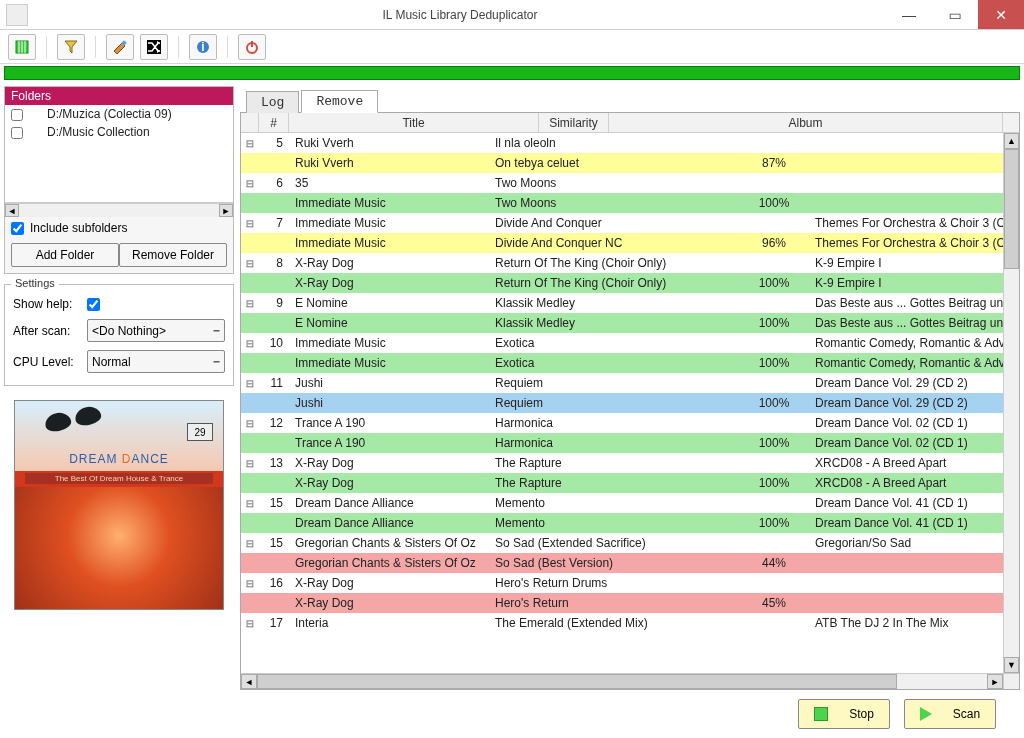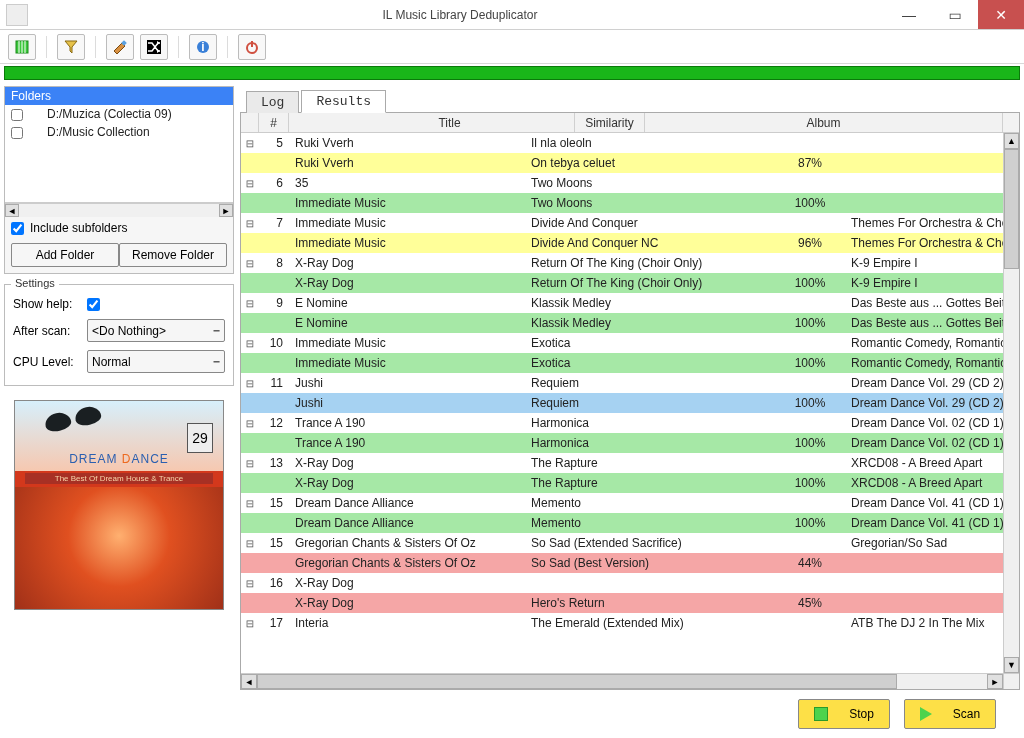--- a/index.html
+++ b/index.html
@@ -22,21 +22,21 @@
 
 .greenbar { height: 14px; background: #19b619; border: 1px solid #0a7a0a; margin: 2px 4px 6px 4px; }
 
 
 .main { display: flex; height: calc(738px - 30px - 34px - 22px); padding: 0 4px; gap: 6px; }
 .leftcol { width: 230px; display: flex; flex-direction: column; gap: 4px; }
 .rightcol { flex: 1; display: flex; flex-direction: column; overflow: hidden; }
 
 
 .panel { border: 1px solid #bcbcbc; background: #f6f6f6; }
-.panel-title { background: #3b82f6; color: #fff; padding: 2px 6px; font-size: 12px; }
+.panel-title { background: #be185d; color: #fff; padding: 2px 6px; font-size: 12px; }
 .folders-body { height: 98px; background: #fff; overflow: auto; border-bottom: 1px solid #ccc; position: relative; }
 .folder-item { display: flex; align-items: flex-end; gap: 24px; padding: 2px 6px; font-size: 12px; color: #222; }
 .folder-item input { width: 12px; height: 12px; }
 .hscroll { display:flex; height:14px; background:#f0f0f0; border-top:1px solid #ccc;}
 .hscroll .arrow{width:14px;border:1px solid #aaa;background:#e0e0e0;display:flex;align-items:center;justify-content:center;font-size:9px;}
 .hscroll .track{flex:1;}
 .include-row { display: flex; align-items: center; gap: 6px; padding: 4px 6px; font-size: 12px; }
 .btn-row { display: flex; gap: 0; padding: 4px 6px 6px 6px; }
 .btn { flex:1; border: 1px solid #888; background: #f6f6f6; padding: 4px 6px; font-size: 12px; text-align: center; cursor: pointer; border-radius:2px; }
 
@@ -47,39 +47,39 @@
 .setting-row label { width: 68px; }
 .combo { flex:1; border: 1px solid #888; background: #f6f6f6; padding: 2px 4px; font-size: 12px; display:flex; justify-content:space-between; align-items:center; border-radius:2px;}
 .combo .arrow { font-size:10px; color:#555; }
 
 
 .art { width: 210px; height: 210px; background: #d3381c; margin: 10px auto 0 auto; border: 1px solid #888; position: relative; overflow: hidden; }
 .art .sky { position:absolute; top:0; left:0; right:0; height:70px; background: linear-gradient(#d7effb,#f6c8b0);} 
 .art .dolphin { position:absolute; top:12px; width:26px; height:18px; background:#1a1f22; border-radius:50% 50% 50% 50%/60% 60% 40% 40%; transform:rotate(-12deg);}
 .art .d1{left:30px;}
 .art .d2{left:60px; top:6px;}
-.art .badge29{position:absolute; top:22px; right:10px; width:26px; height:30px; border:1px solid #555; background:#eee; font-size:14px; display:flex; align-items:center; justify-content:center;}
+.art .badge29{position:absolute; top:22px; right:10px; width:26px; height:18px; border:1px solid #555; background:#eee; font-size:10px; display:flex; align-items:center; justify-content:center;}
 .art .title1 { position:absolute; top:42px; left:0; right:0; text-align:center; font-family: Impact, Arial Black, sans-serif; font-size:22px; color:#2a5fb0; letter-spacing:1px;}
 .art .title1 .d{color:#ed6a1f;}
 .art .sub { position:absolute; top:72px; left:10px; right:10px; text-align:center; font-size:8px; background:#a73024; color:#f8d4a8; padding:1px 0;}
 .art .splash { position:absolute; top:86px; left:0; right:0; bottom:0; background: radial-gradient(circle at 50% 40%, #ffb070 0%, #e05020 40%, #a03018 100%); }
 
 
 .tabs { display: flex; align-items: flex-end; height: 26px; padding-left: 6px; }
 .tab { border: 1px solid #aaa; border-bottom: none; padding: 3px 14px 3px 14px; background: #eaeaea; font-family: "Courier New", monospace; font-size: 13px; color: #333; margin-right: 2px; position: relative; top: 1px; }
 .tab.active { background: #fff; border-bottom: 1px solid #fff; z-index: 2; }
 
 
 .tabbody { flex:1; border: 1px solid #aaa; background: #fff; display:flex; flex-direction:column; overflow:hidden;}
 .thead { display:flex; background:#f2f2f2; border-bottom:1px solid #ccc; height:20px; align-items:center; }
 .thead .cell { border-right:1px solid #d0d0d0; padding:0 6px; font-size:12px; color:#333; text-align:center; height:100%; display:flex; align-items:center; justify-content:center;}
 .col-exp{width:18px; flex:none;}
 .col-num{width:30px; flex:none; justify-content:flex-end; padding-right:6px;}
 .col-artist{width:200px; flex:none; justify-content:flex-start;}
-.col-title{width:250px; flex:none; justify-content:flex-start;margin-left:36px;}
+.col-title{width:250px; flex:none; justify-content:flex-start;}
 .col-sim{width:70px; flex:none;}
 .col-album{flex:1; justify-content:flex-start;}
 .col-scrollpad{width:16px; flex:none; border-left:1px solid #d0d0d0;}
 .tbody { flex:1; overflow:hidden; position:relative;}
 .row { display:flex; height:20px; align-items:center; font-size:12px; color:#222;}
 .row .cell { padding:0 6px; height:100%; display:flex; align-items:center; overflow:hidden; white-space:nowrap; text-overflow:ellipsis;}
 .row .col-exp { font-size:10px; color:#555; justify-content:center;}
 .bg-white{background:#fff;}
 .bg-yellow{background:#ffff99;}
 .bg-green{background:#a6e8a6;}
@@ -92,21 +92,21 @@
 
 
 .hsc { height:16px; border-top:1px solid #ccc; background:#f0f0f0; display:flex;}
 .hsc .arrow{width:16px;border:1px solid #aaa;background:#e0e0e0;display:flex;align-items:center;justify-content:center;font-size:9px;}
 .hsc .track{flex:1;}
 .hsc .thumb{width:640px;background:#cfcfcf;border:1px solid #aaa;}
 .hsc .pad{width:16px;border-left:1px solid #ccc;}
 
 
 .footer { height:48px; display:flex; justify-content:flex-end; align-items:center; gap:14px; padding-right:24px; }
-.fbtn { width:92px; height:30px; border:1px solid #888; background:#fde047; display:flex; align-items:center; justify-content:center; gap:21px; font-size:12px; border-radius:2px;}
+.fbtn { width:92px; height:30px; border:1px solid #888; background:#fef9c3; display:flex; align-items:center; justify-content:center; gap:21px; font-size:12px; border-radius:2px;}
 .fbtn .sq { width:14px; height:14px; }
 .fbtn .sq.green{background:#4dd34d;border:1px solid #2a9a2a;}
 .fbtn .tri { width:0;height:0;border-left:12px solid #4dd34d;border-top:7px solid transparent;border-bottom:7px solid transparent;}
 </style>
 </head>
 <body>
 
 <div class="titlebar">
   <div class="icon"></div>
   <div class="title">IL Music Library Deduplicator</div>
@@ -225,21 +225,21 @@
       <div class="badge29">29</div>
       <div class="title1"><span>DREAM </span><span class="d">D</span><span>ANCE</span></div>
       <div class="sub">The Best Of Dream House &amp; Trance</div>
       <div class="splash"></div>
     </div>
   </div>
 
   <div class="rightcol">
     <div class="tabs">
       <div class="tab">Log</div>
-      <div class="tab active">Results</div>
+      <div class="tab active">Remove</div>
     </div>
     <div class="tabbody">
       <div class="thead">
         <div class="cell col-exp"></div>
         <div class="cell col-num">#</div>
         <div class="cell col-title">Title</div>
         <div class="cell col-sim">Similarity</div>
         <div class="cell col-album">Album</div>
         <div class="col-scrollpad"></div>
       </div>
@@ -418,20 +418,21 @@
             <div class="cell col-num"></div>
             <div class="cell col-artist">Gregorian Chants &amp; Sisters Of Oz</div>
             <div class="cell col-title">So Sad (Best Version)</div>
             <div class="cell col-sim" style="justify-content:center">44%</div>
             <div class="cell col-album"></div>
           </div>
           <div class="row bg-white">
             <div class="cell col-exp">⊟</div>
             <div class="cell col-num">16</div>
             <div class="cell col-artist">X-Ray Dog</div>
+            <div class="cell col-title">Hero's Return Drums</div>
             <div class="cell col-sim" style="justify-content:center"></div>
             <div class="cell col-album"></div>
           </div>
           <div class="row bg-red">
             <div class="cell col-exp"></div>
             <div class="cell col-num"></div>
             <div class="cell col-artist">X-Ray Dog</div>
             <div class="cell col-title">Hero's Return</div>
             <div class="cell col-sim" style="justify-content:center">45%</div>
           </div>

